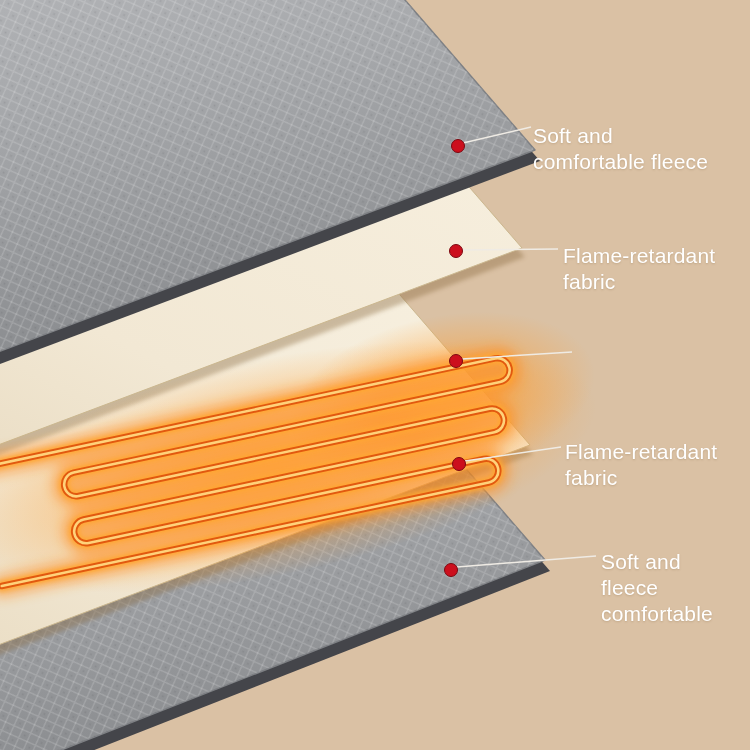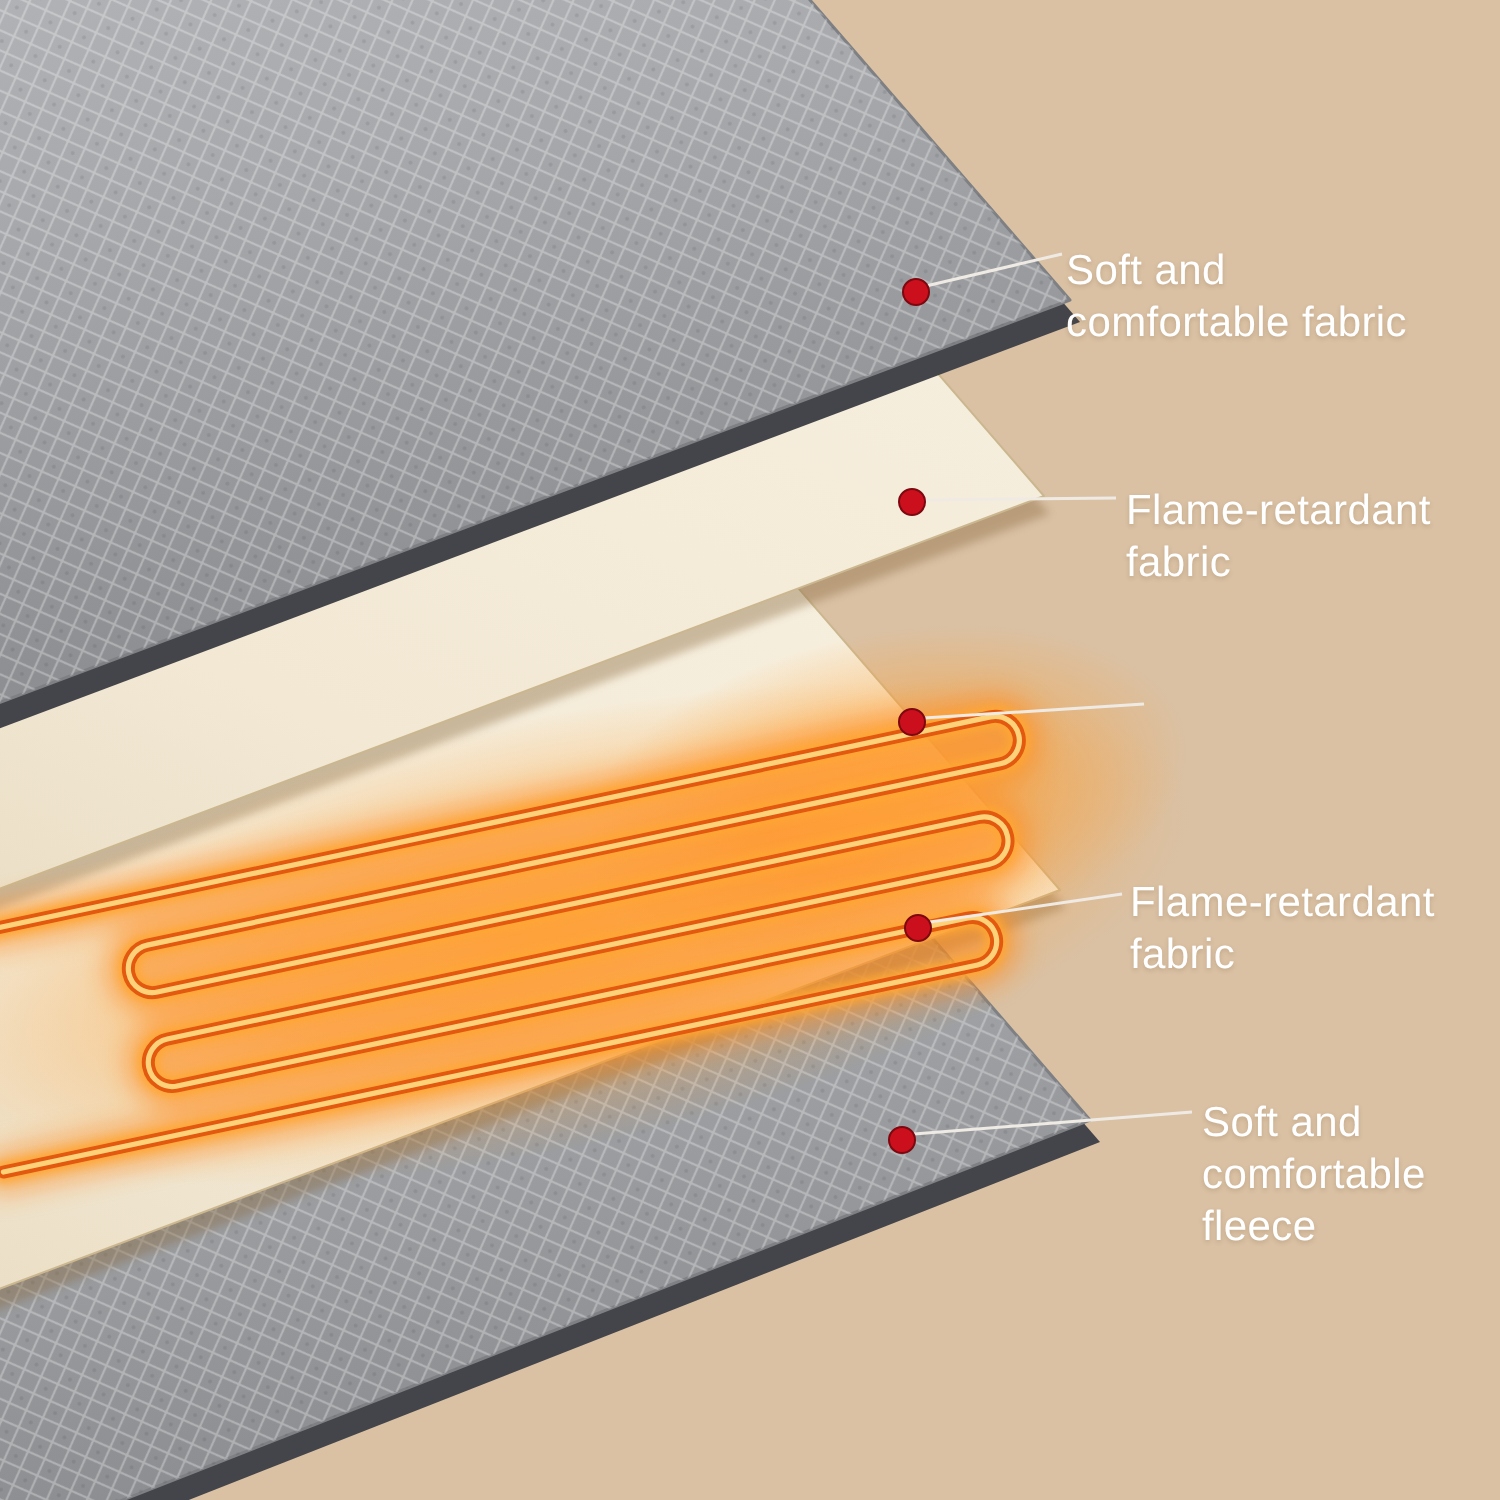--- a/index.html
+++ b/index.html
@@ -103,33 +103,33 @@
       <circle cx="456" cy="251" r="6.5" fill="#cc0f1d" stroke="#7c0810" stroke-width="1"></circle>
       <circle cx="456" cy="361" r="6.5" fill="#cc0f1d" stroke="#7c0810" stroke-width="1"></circle>
       <circle cx="459" cy="464" r="6.5" fill="#cc0f1d" stroke="#7c0810" stroke-width="1"></circle>
       <circle cx="451" cy="570" r="6.5" fill="#cc0f1d" stroke="#7c0810" stroke-width="1"></circle>
     </g>
   </svg>
 
   <div class="labels">
     <div class="label" style="left:533px; top:111px">
       <span class="label-line">Soft and</span>
-      <span class="label-line">comfortable fabric</span>
+      <span class="label-line">comfortable fleece</span>
 
     </div>
     <div class="label" style="left:563px; top:231px">
       <span class="label-line">Flame-retardant</span>
       <span class="label-line">fabric</span>
 
     </div>
     <div class="label" style="left:565px; top:427px">
       <span class="label-line">Flame-retardant</span>
       <span class="label-line">fabric</span>
 
     </div>
     <div class="label" style="left:601px; top:537px">
       <span class="label-line">Soft and</span>
+      <span class="label-line">fleece</span>
       <span class="label-line">comfortable</span>
-      <span class="label-line">fleece</span>
     </div>
   </div>
 
 </div>
 
 </body></html>

